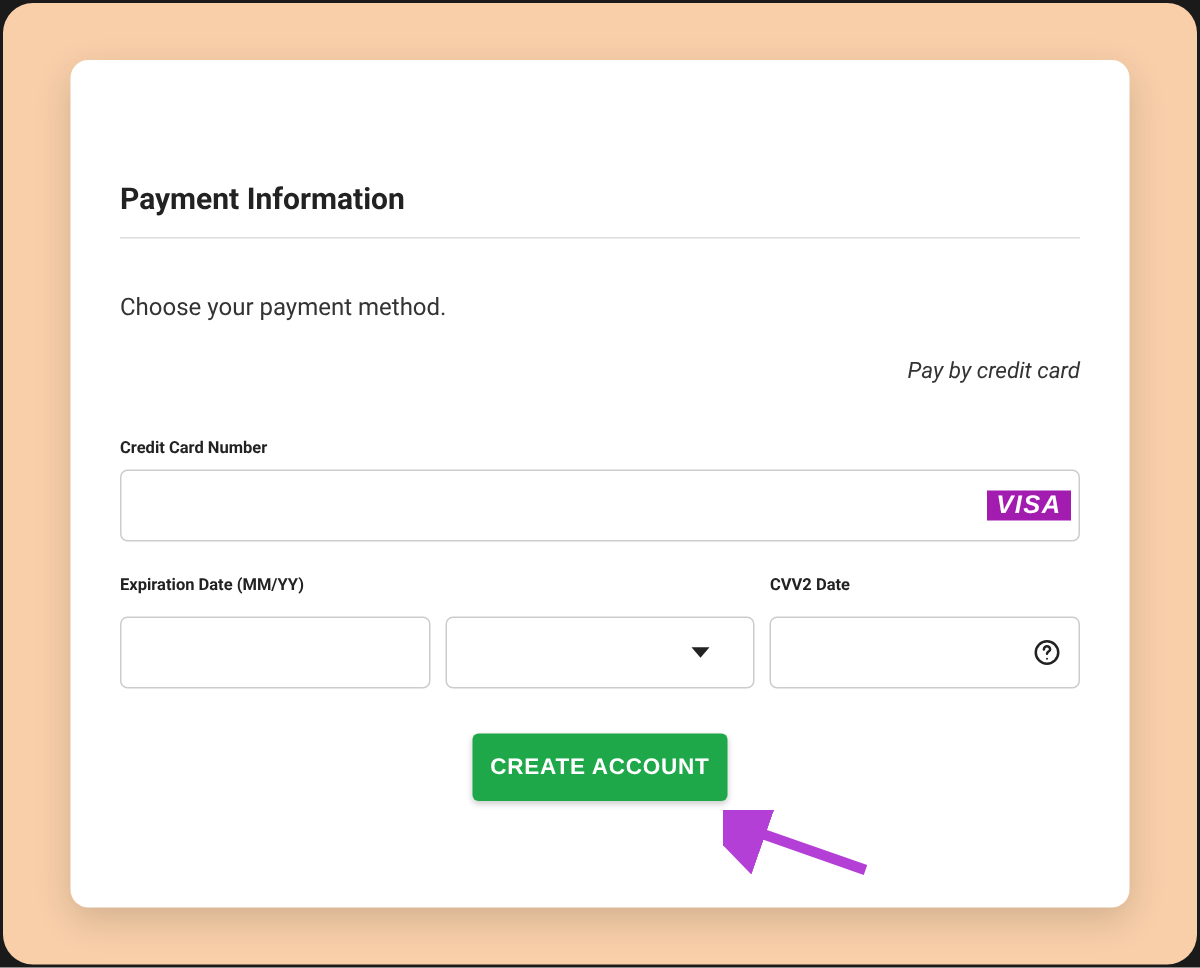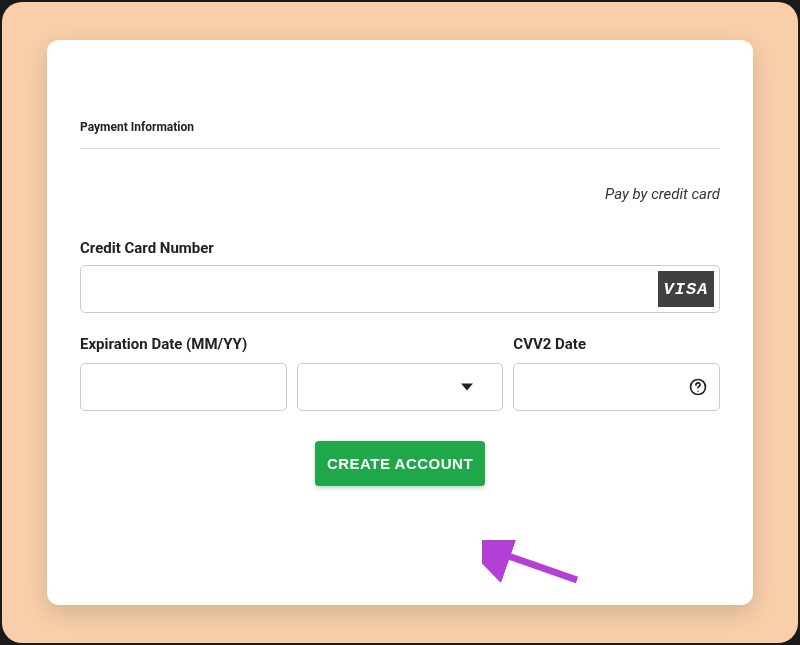--- a/index.html
+++ b/index.html
@@ -25,21 +25,21 @@
     .card {
       background: #fff;
       border-radius: 12px;
       width: 706px;
       height: 565px;
       box-shadow: 0 8px 24px rgba(0,0,0,0.15);
       padding: 80px 33px 30px 33px;
       position: relative;
     }
     .section-title {
-      font-size: 12px;
+      font-size: 20px;
       font-weight: 700;
       color: #222;
       margin-bottom: 14px;
     }
     .divider {
       border: none;
       border-top: 1px solid #ddd;
       margin-bottom: 36px;
     }
     .instruction {
@@ -48,21 +48,21 @@
       margin-bottom: 24px;
     }
     .subnote {
       font-size: 15px;
       font-style: italic;
       color: #333;
       margin-bottom: 36px;
       text-align: right;
     }
     .field-label {
-      font-size: 15px;
+      font-size: 11px;
       font-weight: 700;
       color: #222;
       margin-bottom: 8px;
       display: block;
     }
     .input-wrap {
       position: relative;
       margin-bottom: 22px;
     }
     .text-input {
@@ -73,31 +73,31 @@
       padding: 0 12px;
       font-size: 15px;
       background: #fff;
     }
     .visa-badge {
       position: absolute;
       right: 6px;
       top: 50%;
       transform: translateY(-50%);
       width: 56px;
-      height: 36px;
-      background: #404040;
+      height: 20px;
+      background: #a21caf;
       display: flex;
       align-items: center;
       justify-content: center;
       color: #fff;
       font-weight: 800;
       font-style: italic;
       font-size: 17px;
       letter-spacing: 1px;
-      font-family: Liberation Mono, monospace;
+      font-family: Liberation Sans, sans-serif;
     }
     .row {
       display: flex;
       gap: 10px;
     }
     .col { flex: 1; display: flex; flex-direction: column; }
     .col .field-label { min-height: 20px; }
     .select-wrap {
       position: relative;
     }
@@ -146,20 +146,21 @@
     }
     .arrow-overlay svg { width: 110px; height: 50px; }
   </style>
 </head>
 <body>
 
 <div class="outer">
   <div class="card">
     <h2 class="section-title">Payment Information</h2>
     <hr class="divider">
+    <p class="instruction">Choose your payment method.</p>
     <p class="subnote">Pay by credit card</p>
 
     <label class="field-label">Credit Card Number</label>
     <div class="input-wrap">
       <input class="text-input" type="text" value="" style="">
       <span class="visa-badge">VISA</span>
     </div>
 
     <div class="row">
       <div class="col">

